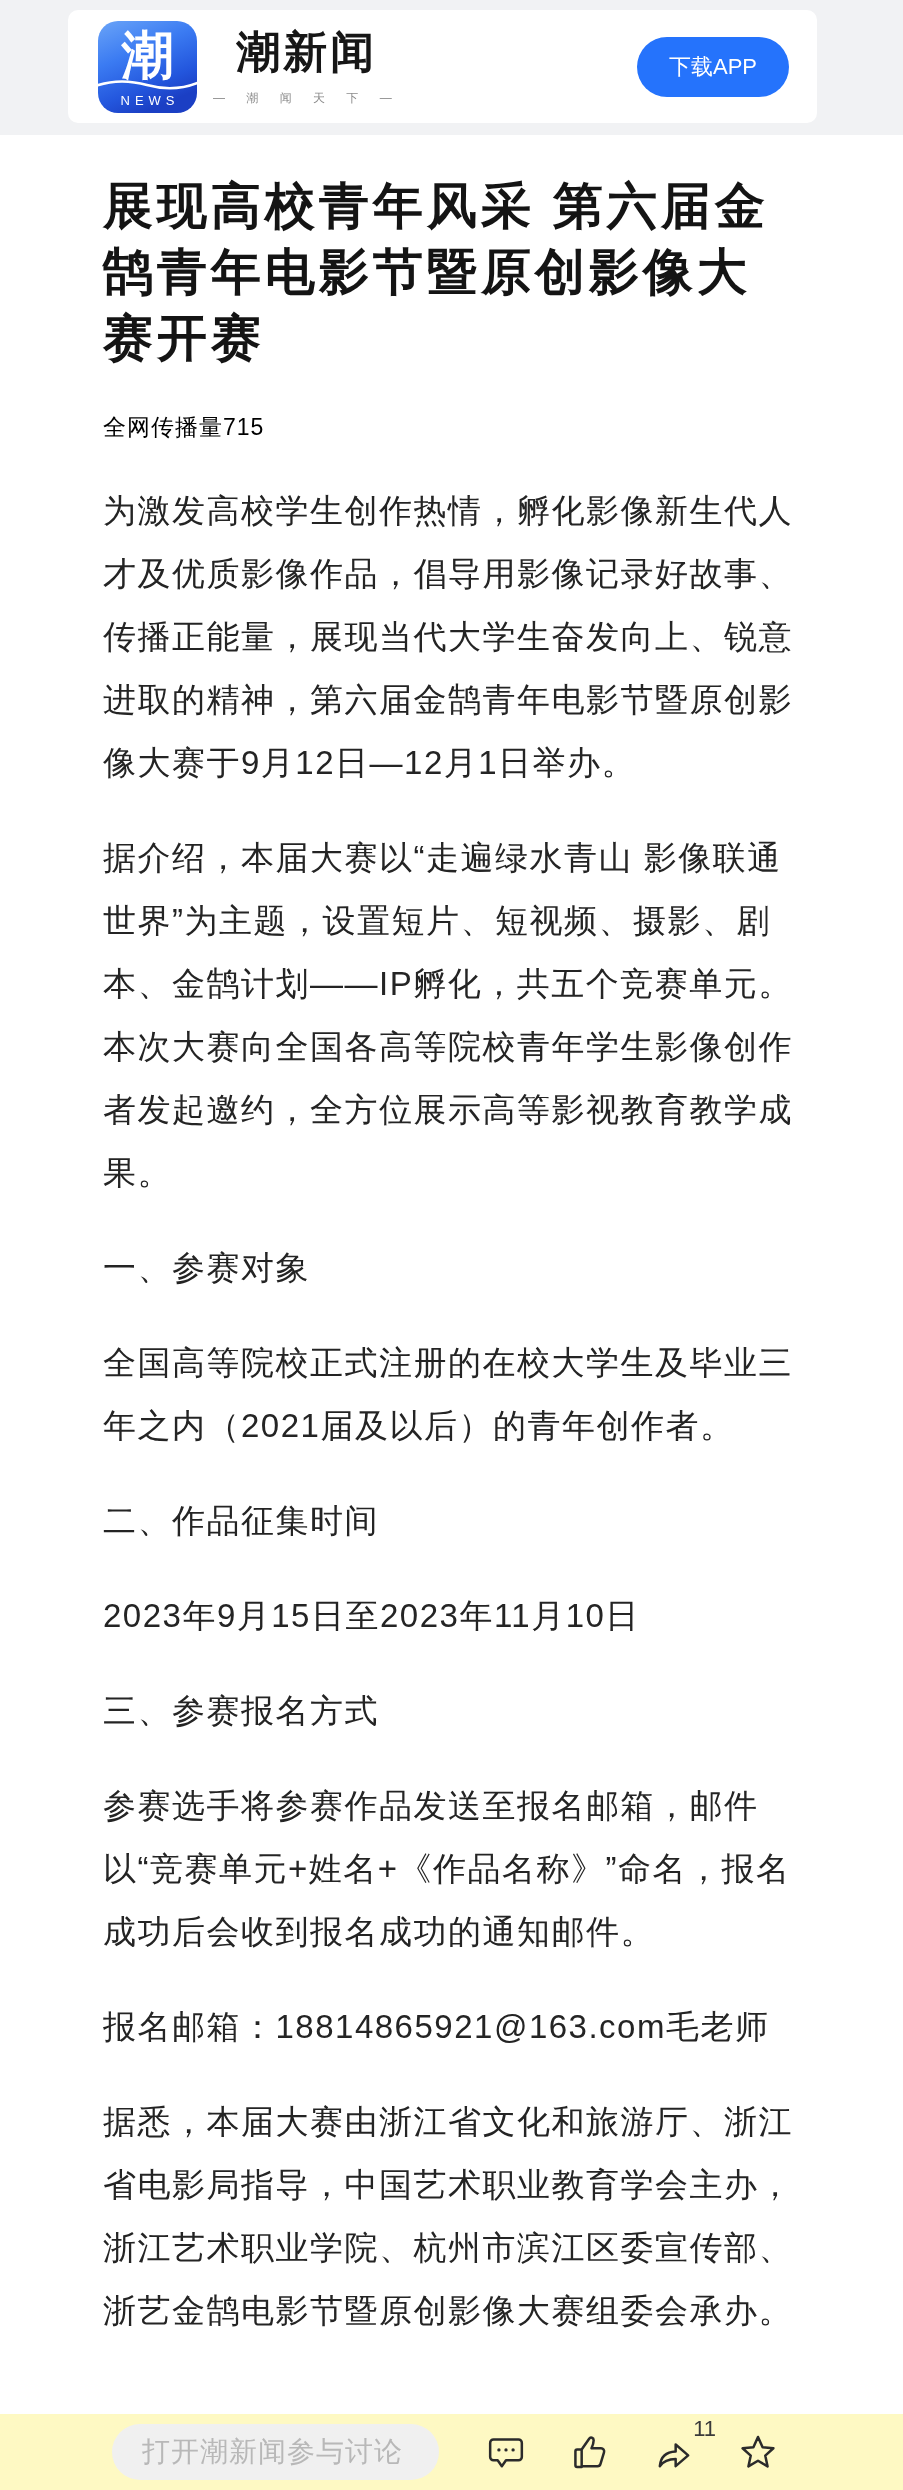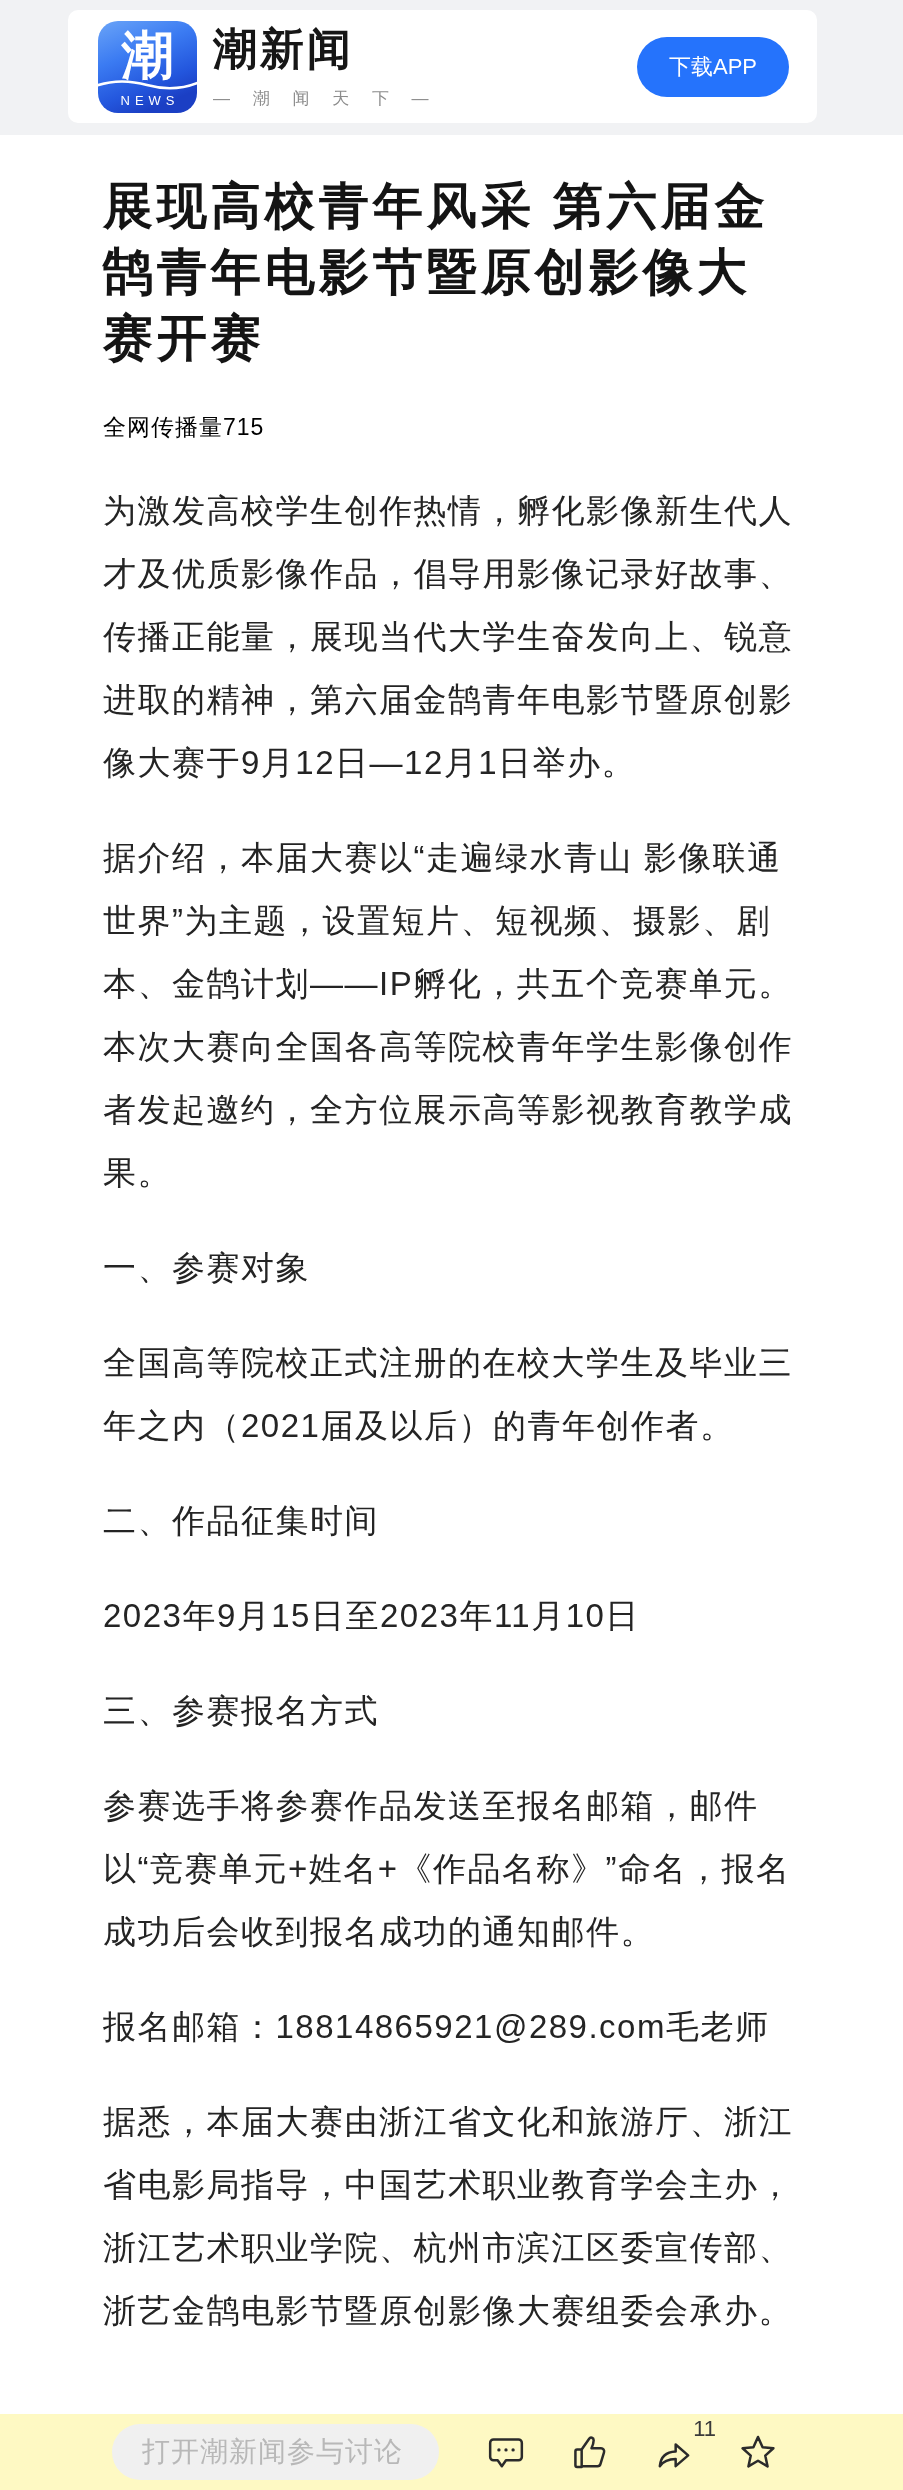--- a/index.html
+++ b/index.html
@@ -20,31 +20,31 @@
     margin-left:68px;
     width:749px;
     height:113px;
     background:#ffffff;
     border-radius:10px;
     display:flex;
     align-items:center;
     padding:0 28px 0 30px;
   }
   .logo { width:99px; height:92px; flex:0 0 auto; }
-  .brand { margin-left:16px; }
+  .brand { margin-left:16px;text-align:center; }
   .brand-name {
     font-size:44px;
     font-weight:bold;
     color:#161616;
     letter-spacing:3px;
     line-height:52px;
   }
   .brand-slogan {
     margin-top:12px;
-    font-size:17px;
+    font-size:12px;
     color:#8c8c8c;
     letter-spacing:9px;
     white-space:nowrap;
   }
   .download-btn {
     margin-left:auto;
     width:152px;
     height:60px;
     border:none;
     border-radius:30px;
@@ -168,21 +168,21 @@
 
   <div>
       <p class="para">为激发高校学生创作热情，孵化影像新生代人才及优质影像作品，倡导用影像记录好故事、传播正能量，展现当代大学生奋发向上、锐意进取的精神，第六届金鹄青年电影节暨原创影像大赛于9月12日—12月1日举办。</p>
       <p class="para">据介绍，本届大赛以“走遍绿水青山 影像联通世界”为主题，设置短片、短视频、摄影、剧本、金鹄计划——IP孵化，共五个竞赛单元。本次大赛向全国各高等院校青年学生影像创作者发起邀约，全方位展示高等影视教育教学成果。</p>
       <p class="para">一、参赛对象</p>
       <p class="para">全国高等院校正式注册的在校大学生及毕业三年之内（2021届及以后）的青年创作者。</p>
       <p class="para">二、作品征集时间</p>
       <p class="para">2023年9月15日至2023年11月10日</p>
       <p class="para">三、参赛报名方式</p>
       <p class="para">参赛选手将参赛作品发送至报名邮箱，邮件以“竞赛单元+姓名+《作品名称》”命名，报名成功后会收到报名成功的通知邮件。</p>
-      <p class="para">报名邮箱：18814865921@289.com毛老师</p>
+      <p class="para">报名邮箱：18814865921@163.com毛老师</p>
       <p class="para">据悉，本届大赛由浙江省文化和旅游厅、浙江省电影局指导，中国艺术职业教育学会主办，浙江艺术职业学院、杭州市滨江区委宣传部、浙艺金鹄电影节暨原创影像大赛组委会承办。</p>
     </div>
 </div>
 
 <div class="bottom-bar">
 
   <div class="comment-input">打开潮新闻参与讨论</div>
 
   <div class="actions">
 

